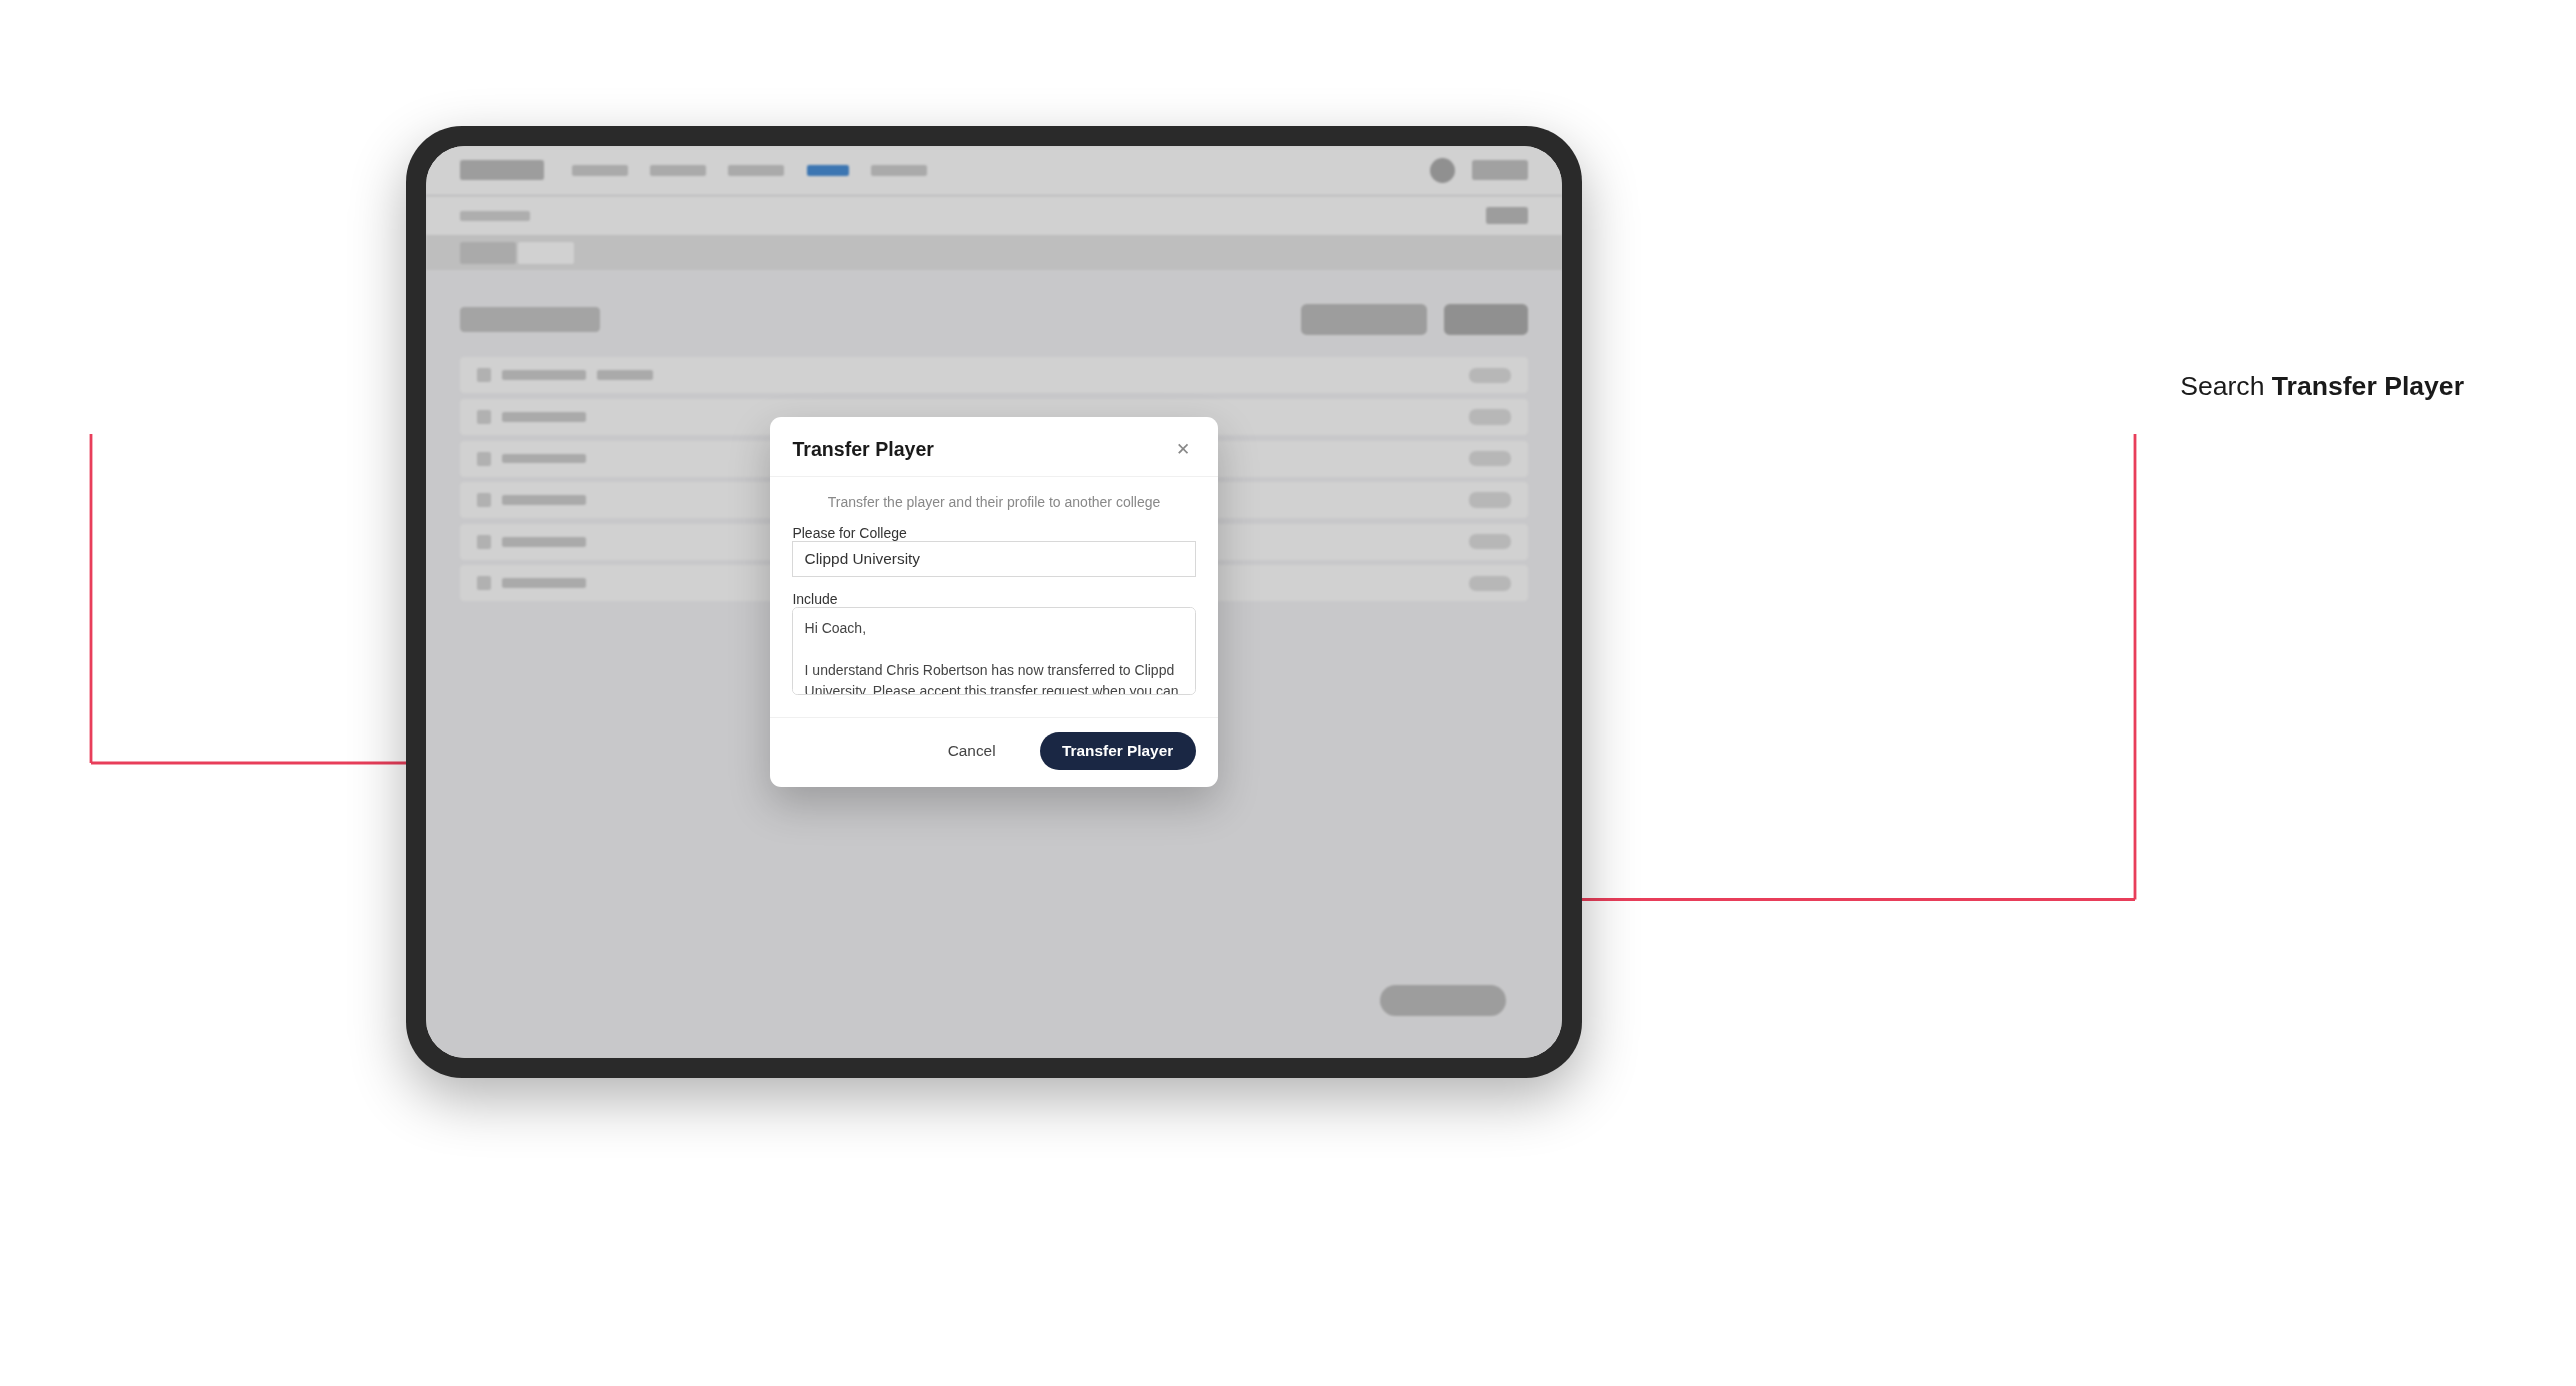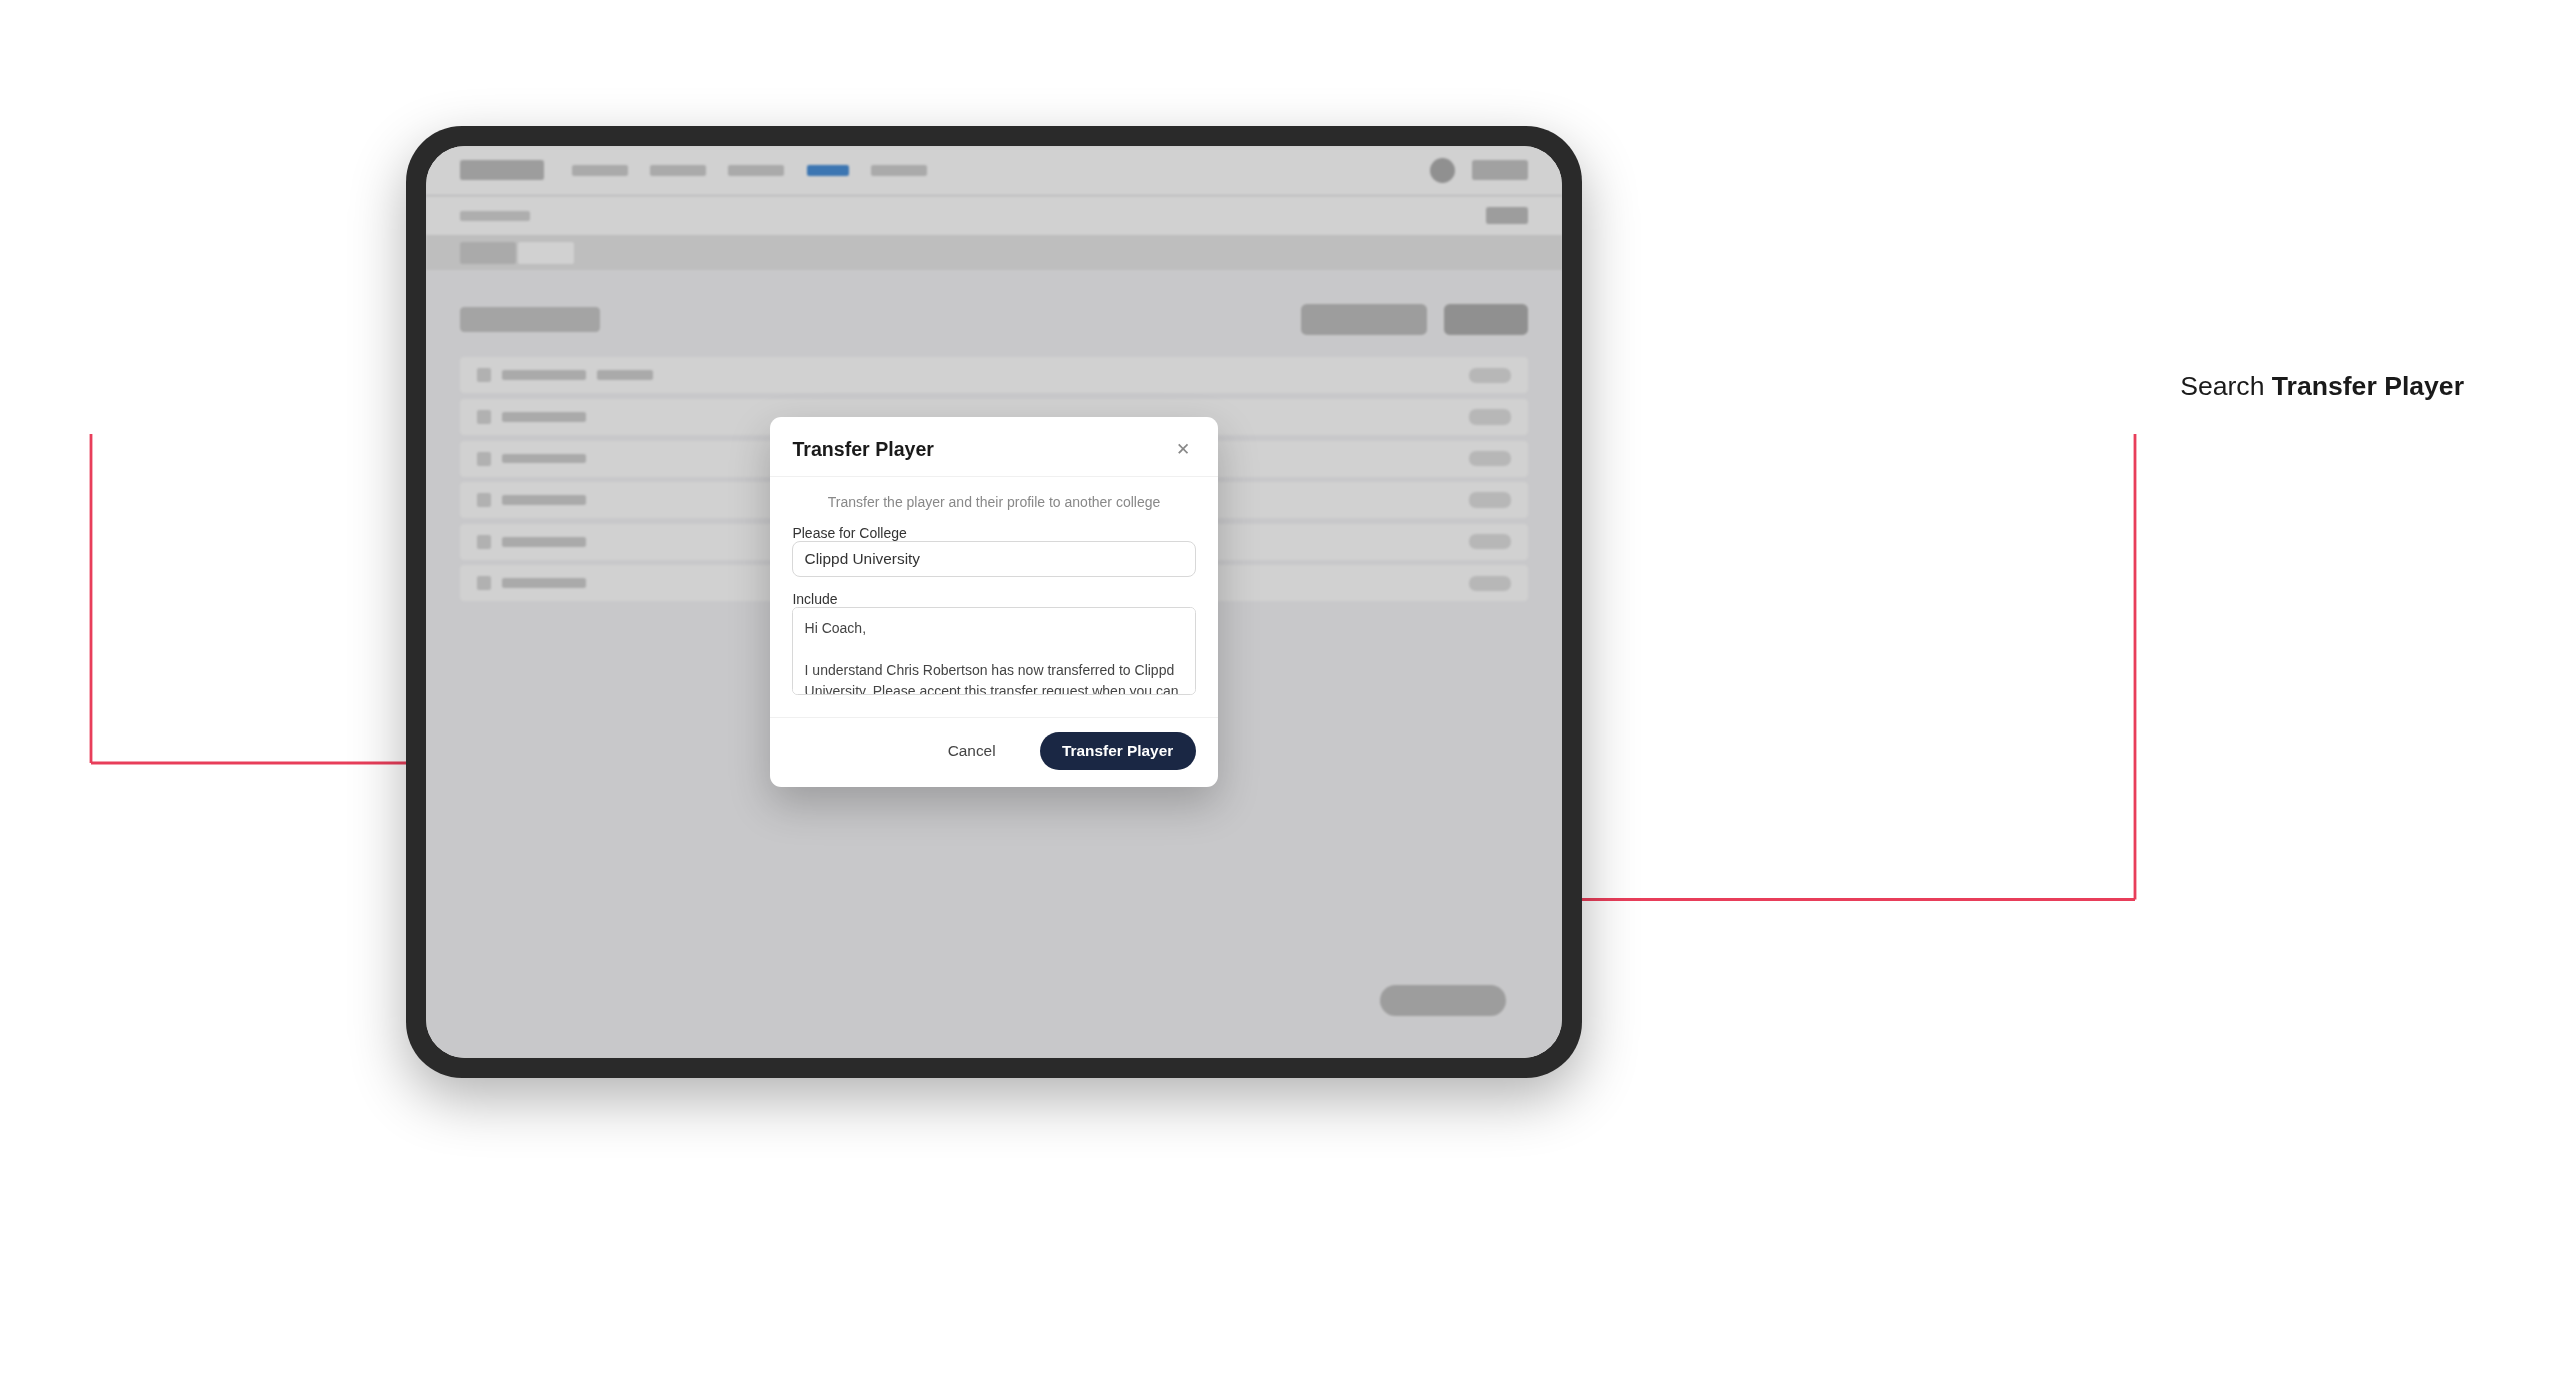--- a/index.html
+++ b/index.html
@@ -314,21 +314,21 @@
       font-size: 14px;
       font-weight: 500;
       color: #333333;
       margin-bottom: 7px;
     }
 
     .dialog-input {
       width: 100%;
       height: 36px;
       border: 1px solid #d8d8d8;
-      border-radius: 8px;
+      border-radius: 0;
       padding: 0 11.2px;
       font-size: 15.4px;
       color: #333;
       outline: none;
       margin-bottom: 14px;
       font-family: inherit;
     }
 
     .dialog-textarea {
       width: 100%;

